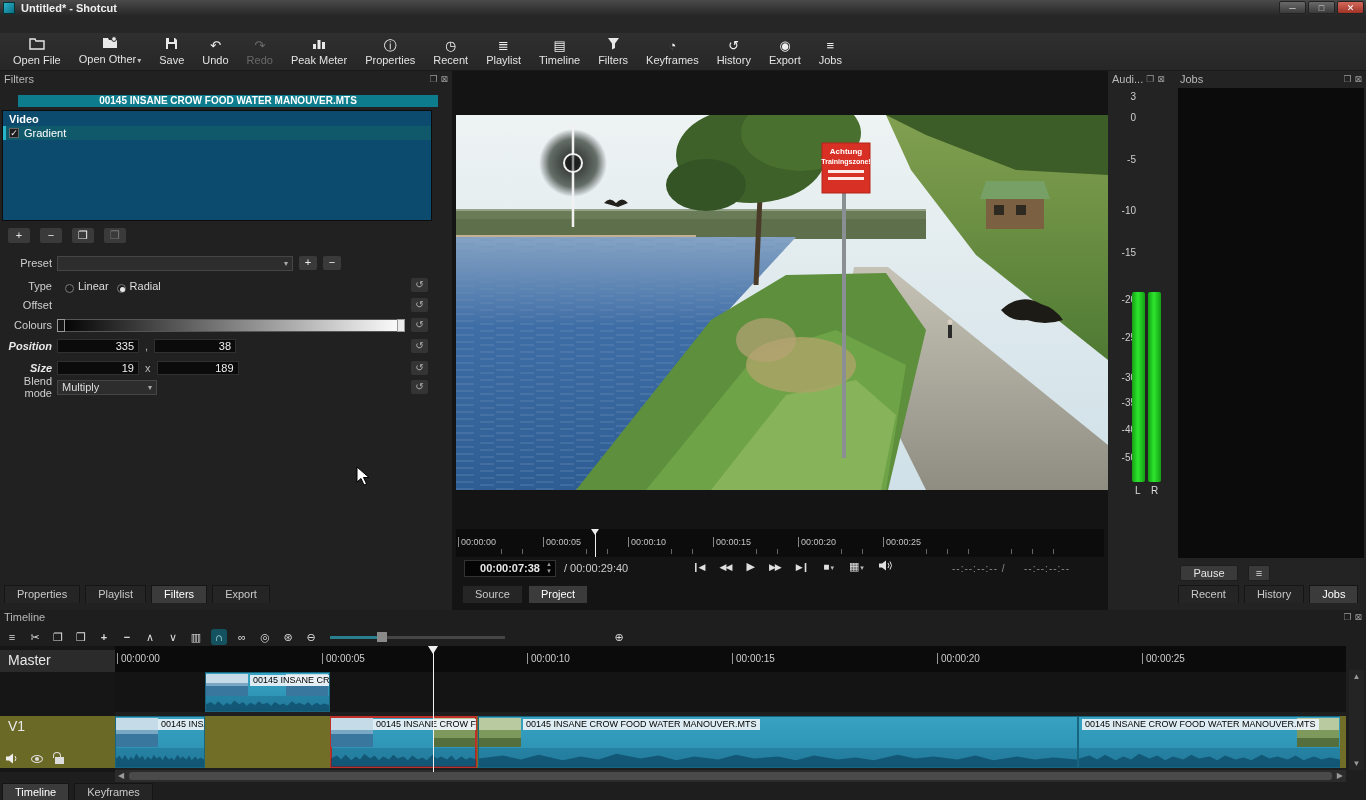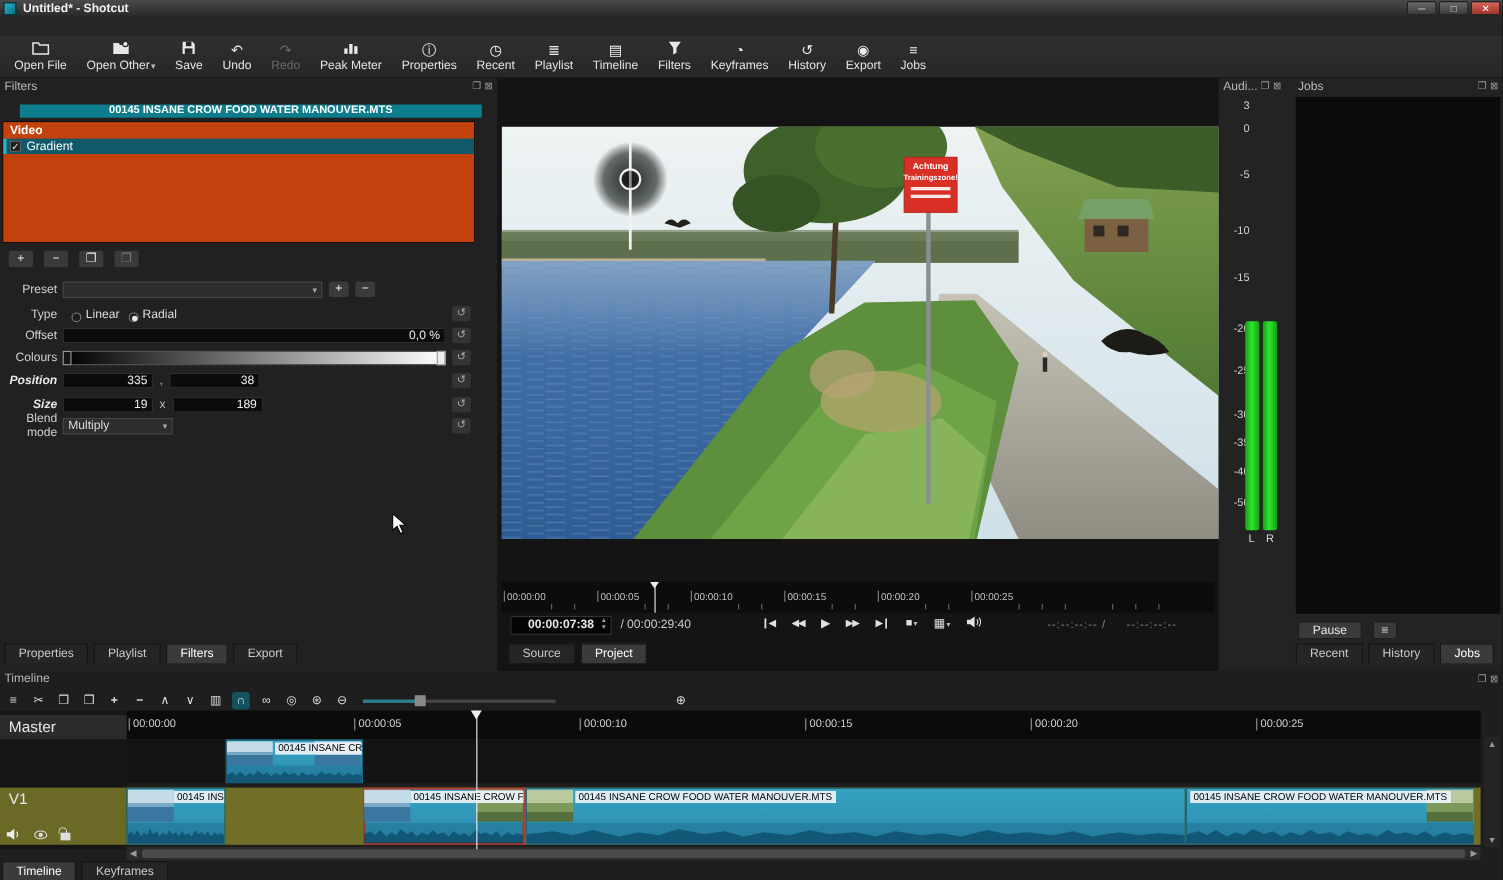--- a/index.html
+++ b/index.html
@@ -42,21 +42,21 @@
   
   .phead { height:15px; display:flex; align-items:center; padding:0 4px; color:#b8b8b8; font-size:11px; }
   .phead .spacer { flex:1; }
   .pico { font-size:9px; color:#999; margin-left:3px; }
 
   
   .filters-panel { position:absolute; left:0; top:71px; width:452px; height:539px; background:#212121; }
   .clip-titlebar { position:absolute; left:18px; top:24px; width:420px; height:12px;
     background:#0d7c8c; color:#fff; font-weight:bold; font-size:10px; text-align:center; line-height:12px;
     white-space:nowrap; overflow:hidden; }
-  .flist { position:absolute; left:2px; top:39px; width:430px; height:111px; background:#c2410c; border:1px solid #0c0c0c; }
+  .flist { position:absolute; left:2px; top:39px; width:430px; height:111px; background:#0c4a6e; border:1px solid #0c0c0c; }
   .frow-video { padding:2px 6px 1px; font-weight:bold; color:#fff; }
   .frow-filter { height:14px; display:flex; align-items:center; gap:5px;
     background:#10596b; border-left:3px solid #27b3c8; padding-left:3px; color:#fff; }
   .chk { width:10px; height:10px; background:#1d1d1d; border:1px solid #666; color:#eee;
     font-size:9px; line-height:9px; text-align:center; }
   .f-actions { position:absolute; left:8px; top:157px; display:flex; gap:10px; }
   .act { width:22px; height:15px; background:#3a3a3a; border-radius:2px; color:#e8e8e8;
     font-size:11px; line-height:14px; text-align:center; }
   .act.dim { color:#777; }
   .form-row { position:absolute; left:0; width:452px; height:16px; display:flex; align-items:center; }
@@ -314,21 +314,20 @@
       <span class="flabel">Type</span>
       <span class="radio"></span>
       <span>Linear</span>
       <span class="radio on"></span>
       <span>Radial</span>
       <div class="reset">↺</div>
     </div>
 
     <div class="form-row" style="top:226px;">
       <span class="flabel">Offset</span>
-      <div class="ffield" style="width:348px;">0,0 %</div>
       <div class="reset">↺</div>
     </div>
 
     <div class="form-row" style="top:246px;">
       <span class="flabel">Colours</span>
       <div class="grad-bar">
         <div class="gh left"></div>
         <div class="gh right"></div>
       </div>
       <div class="reset">↺</div>

